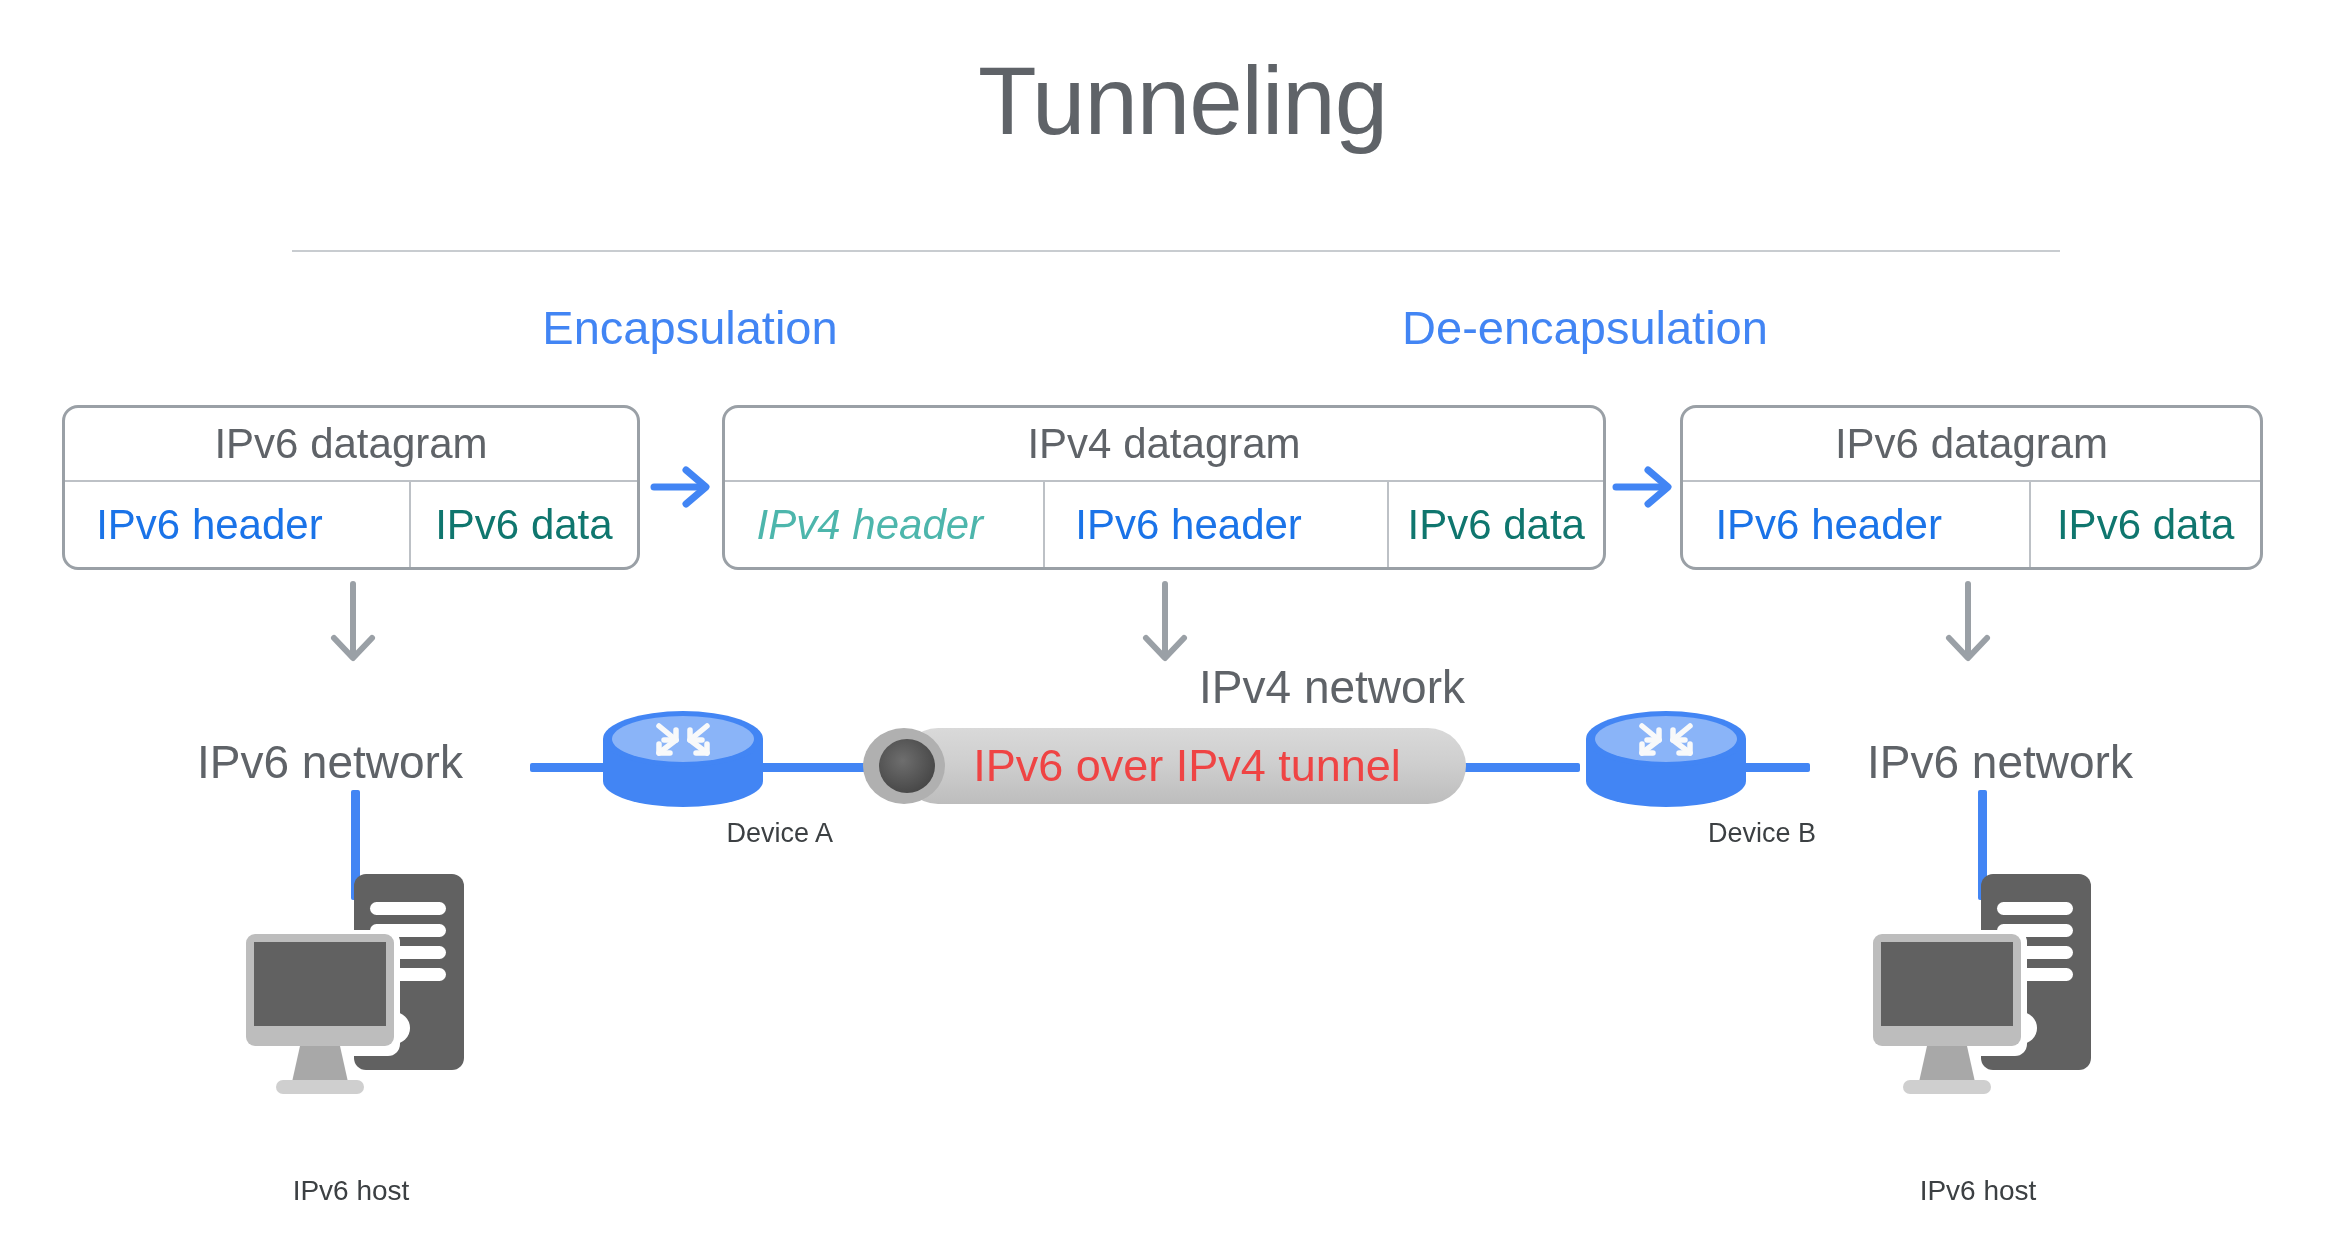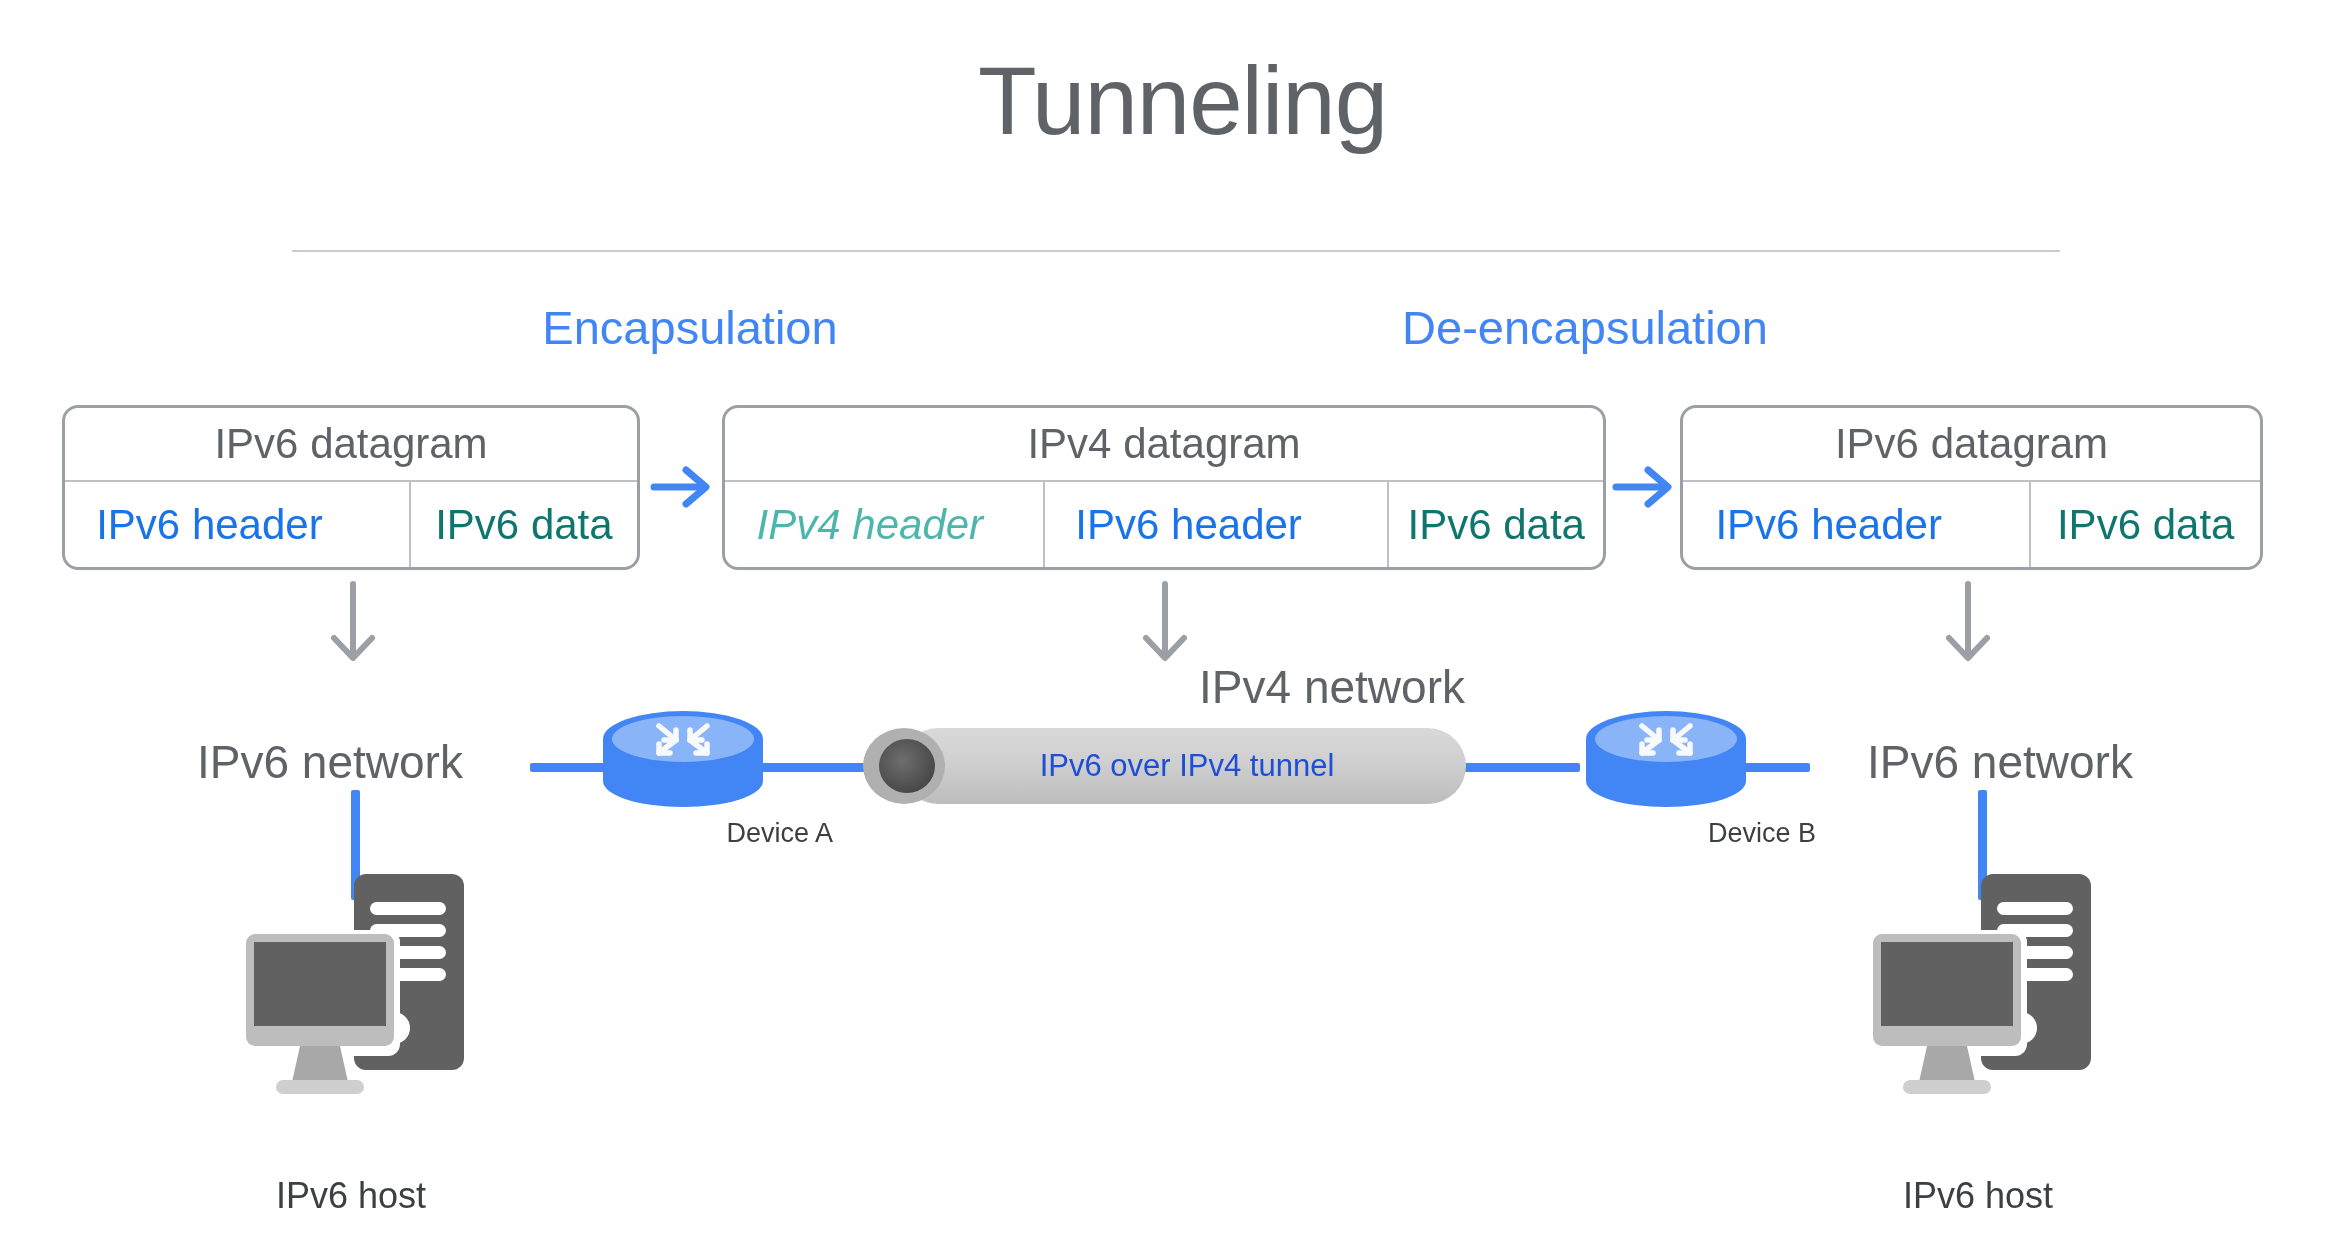--- a/index.html
+++ b/index.html
@@ -208,38 +208,38 @@
     position: absolute;
     left: 862px;
     top: 727px;
     width: 604px;
     height: 78px;
     display: flex;
     align-items: center;
     justify-content: center;
     padding-left: 46px;
     box-sizing: border-box;
-    font-size: 31px;
-    color: #1d4ed8;
+    font-size: 45px;
+    color: #ef4444;
     white-space: nowrap;
     pointer-events: none;
   }
 
   
   .host {
     position: absolute;
     width: 266px;
     height: 290px;
   }
   #host-left  { left: 218px;  top: 862px; }
   #host-right { left: 1845px; top: 862px; }
 
   .host-label {
     position: absolute;
-    font-size: 36px;
+    font-size: 28px;
     color: #3c4043;
     white-space: nowrap;
     text-align: center;
     width: 400px;
   }
   #label-host-left  { left: 151px;  top: 1175px; }
   #label-host-right { left: 1778px; top: 1175px; }
 </style>
 </head>
 <body>

